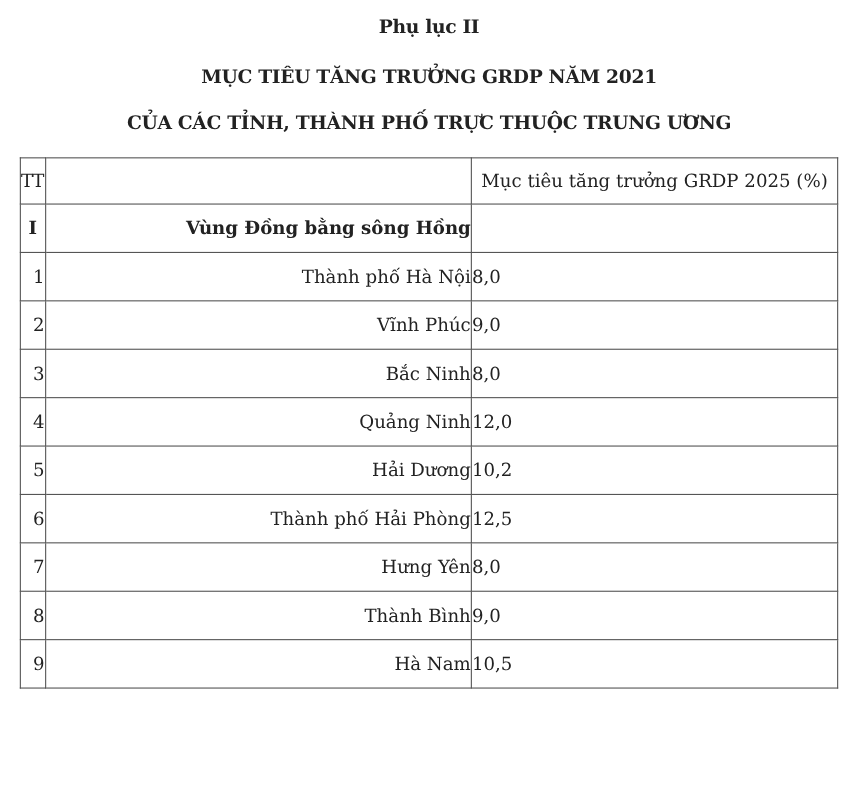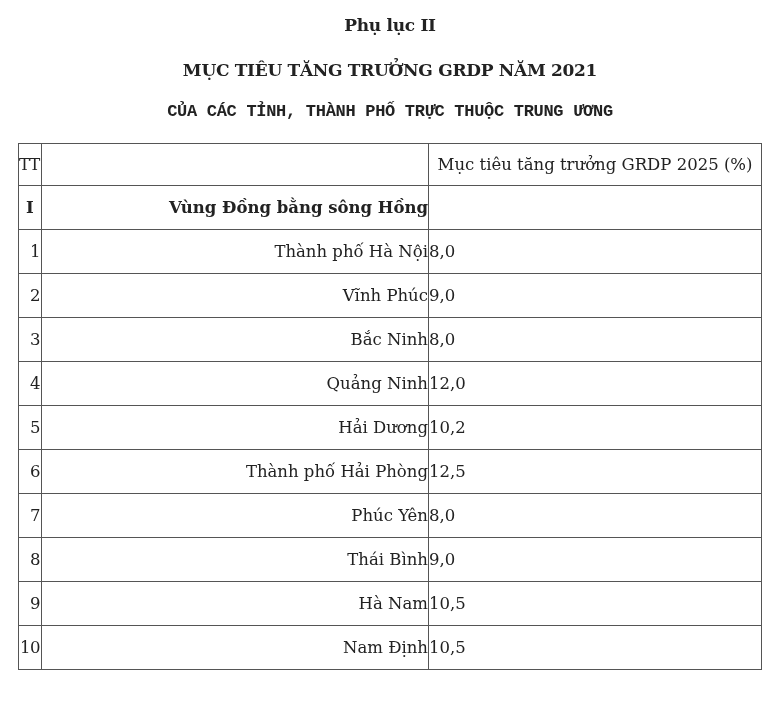--- a/index.html
+++ b/index.html
@@ -20,21 +20,21 @@
       left: 0;
       width: 780px;
       text-align: center;
       font-weight: bold;
       font-size: 17px;
       letter-spacing: -0.3px;
       white-space: nowrap;
     }
     .title.t1 { top: 15px; }
     .title.t2 { top: 60px; }
-    .title.t3 { top: 102px; font-family: Liberation Mono, monospace; }
+    .title.t3 { top: 102px; }
 
     table.grdp {
       position: absolute;
       left: 18px;
       top: 143px;
       width: 743px;
       border-collapse: collapse;
       table-layout: fixed;
       font-size: 16.5px;
     }
@@ -112,32 +112,27 @@
     <td class="name">Hải Dương</td>
     <td class="val">10,2</td>
   </tr>
   <tr>
     <td class="tt">6</td>
     <td class="name">Thành phố Hải Phòng</td>
     <td class="val">12,5</td>
   </tr>
   <tr>
     <td class="tt">7</td>
-    <td class="name">Phúc Yên</td>
+    <td class="name">Hưng Yên</td>
     <td class="val">8,0</td>
   </tr>
   <tr>
     <td class="tt">8</td>
-    <td class="name">Thái Bình</td>
+    <td class="name">Thành Bình</td>
     <td class="val">9,0</td>
   </tr>
   <tr>
     <td class="tt">9</td>
     <td class="name">Hà Nam</td>
     <td class="val">10,5</td>
   </tr>
-  <tr>
-    <td class="tt">10</td>
-    <td class="name">Nam Định</td>
-    <td class="val">10,5</td>
-  </tr>
 </tbody>
   </table>
 
 </body></html>

